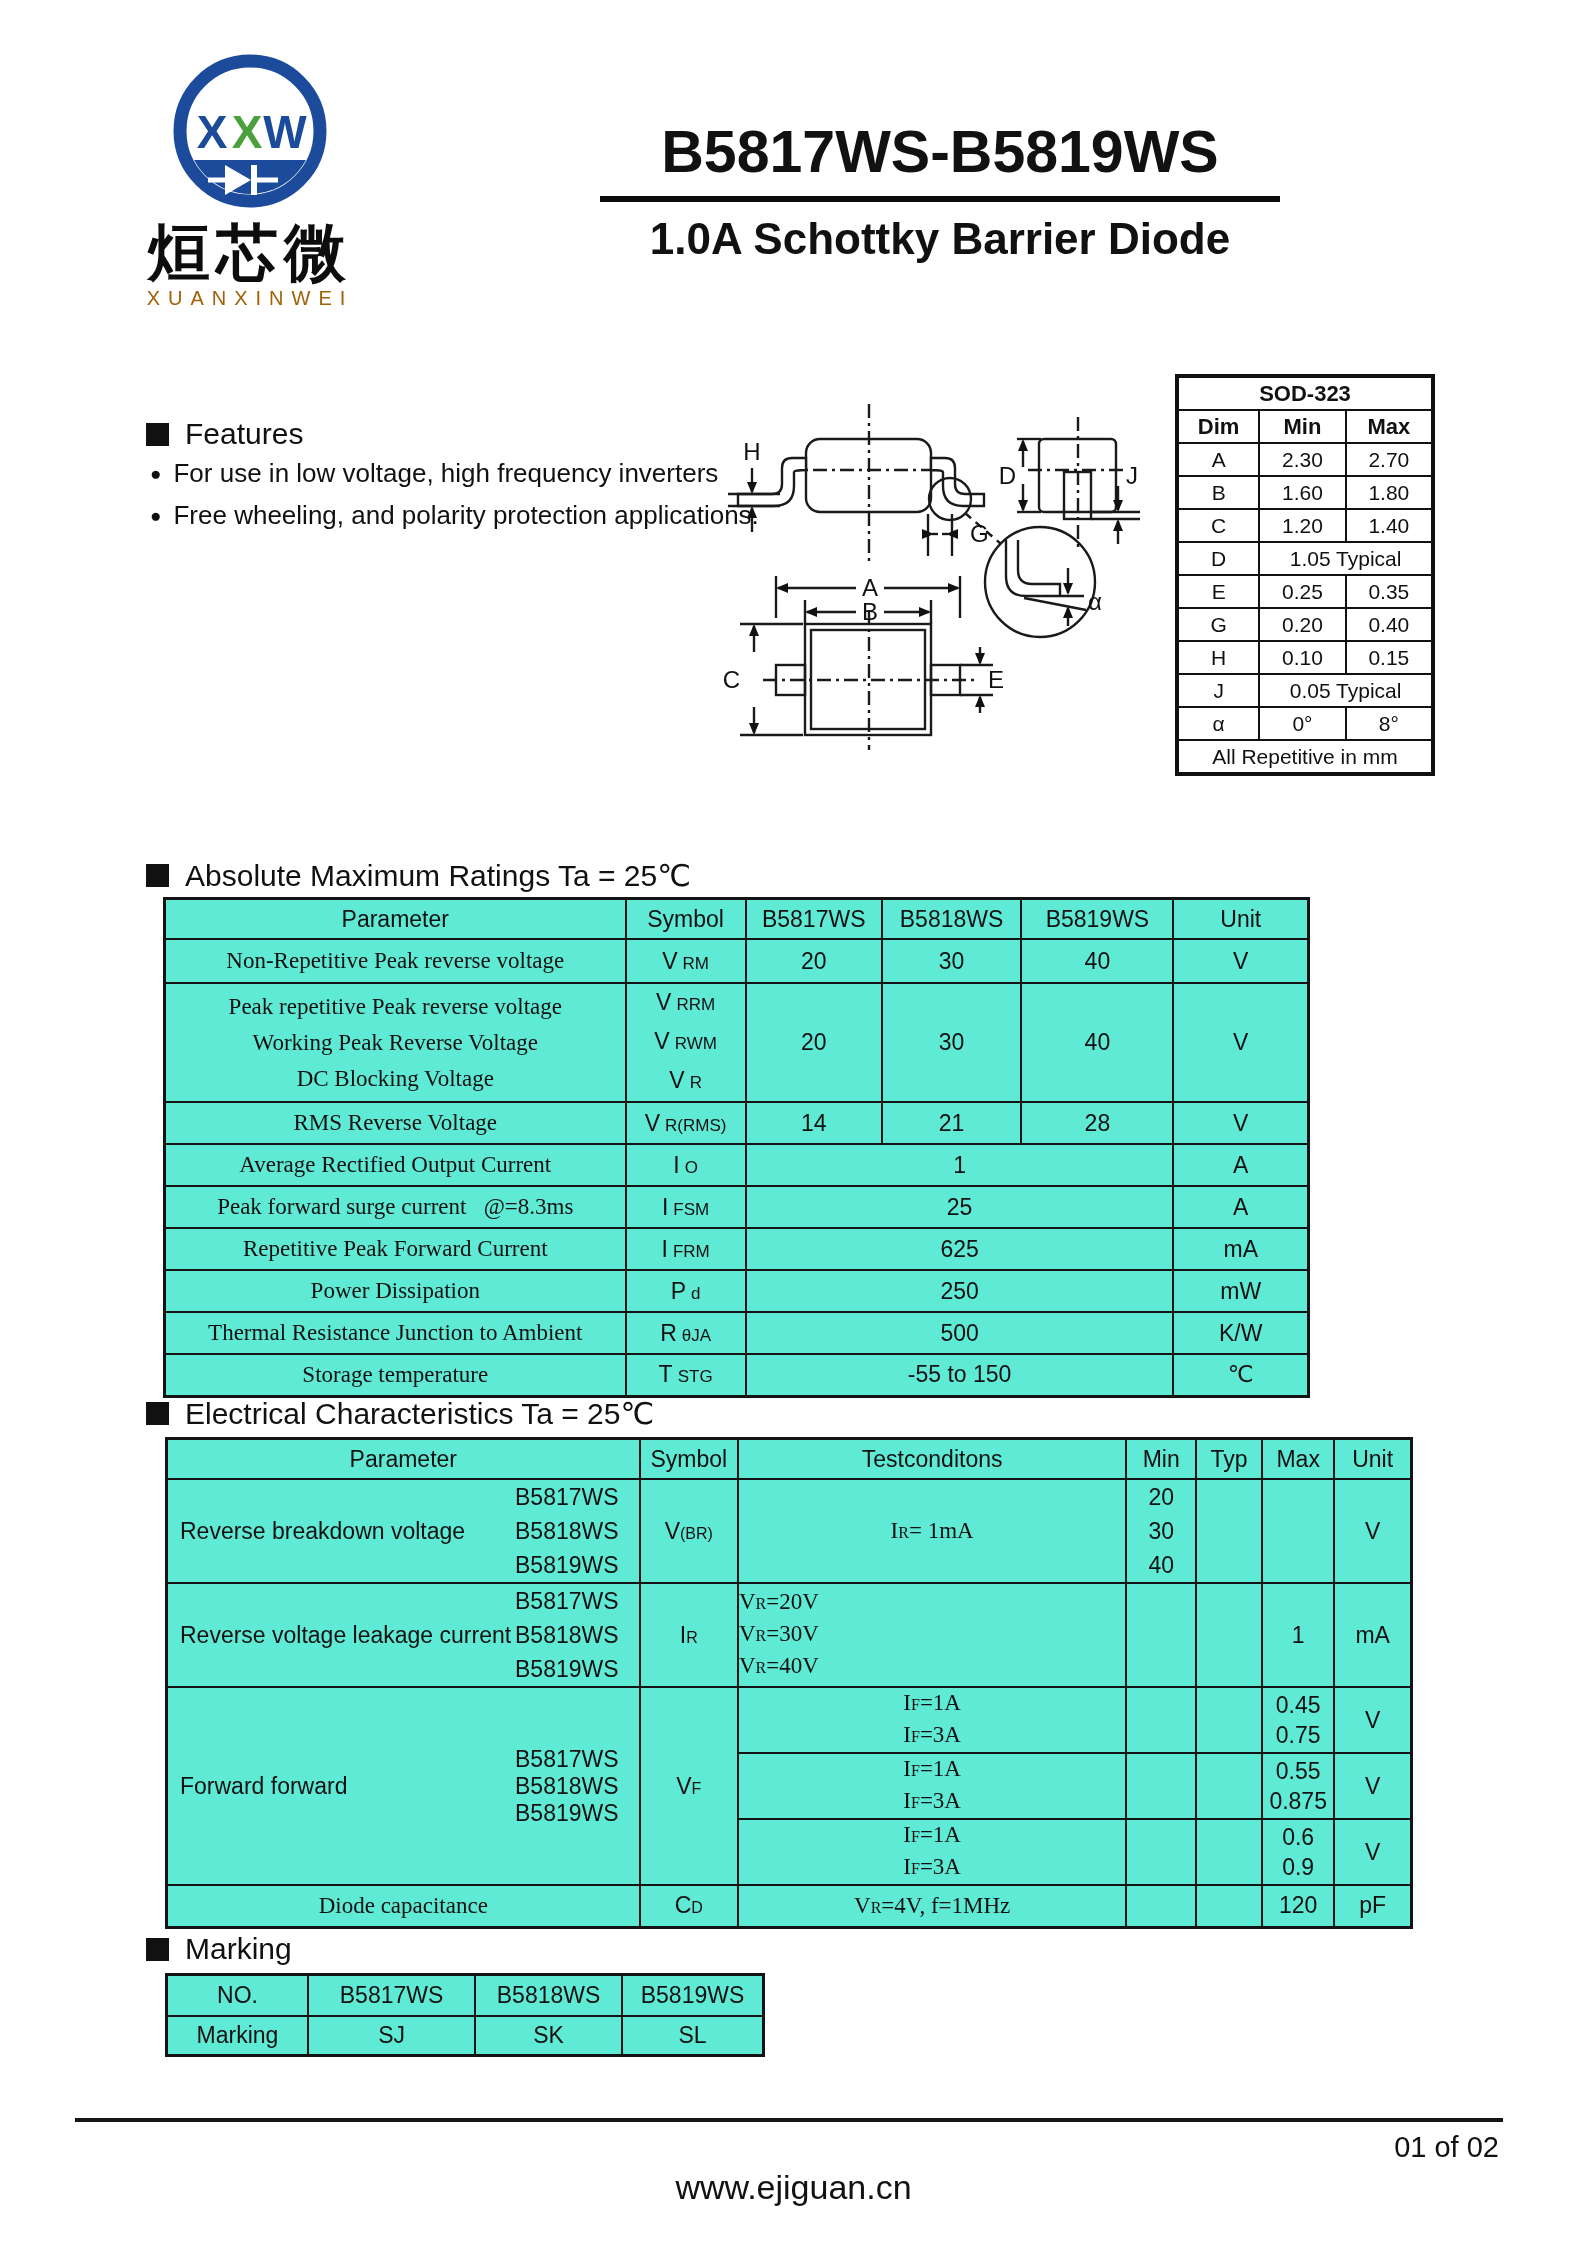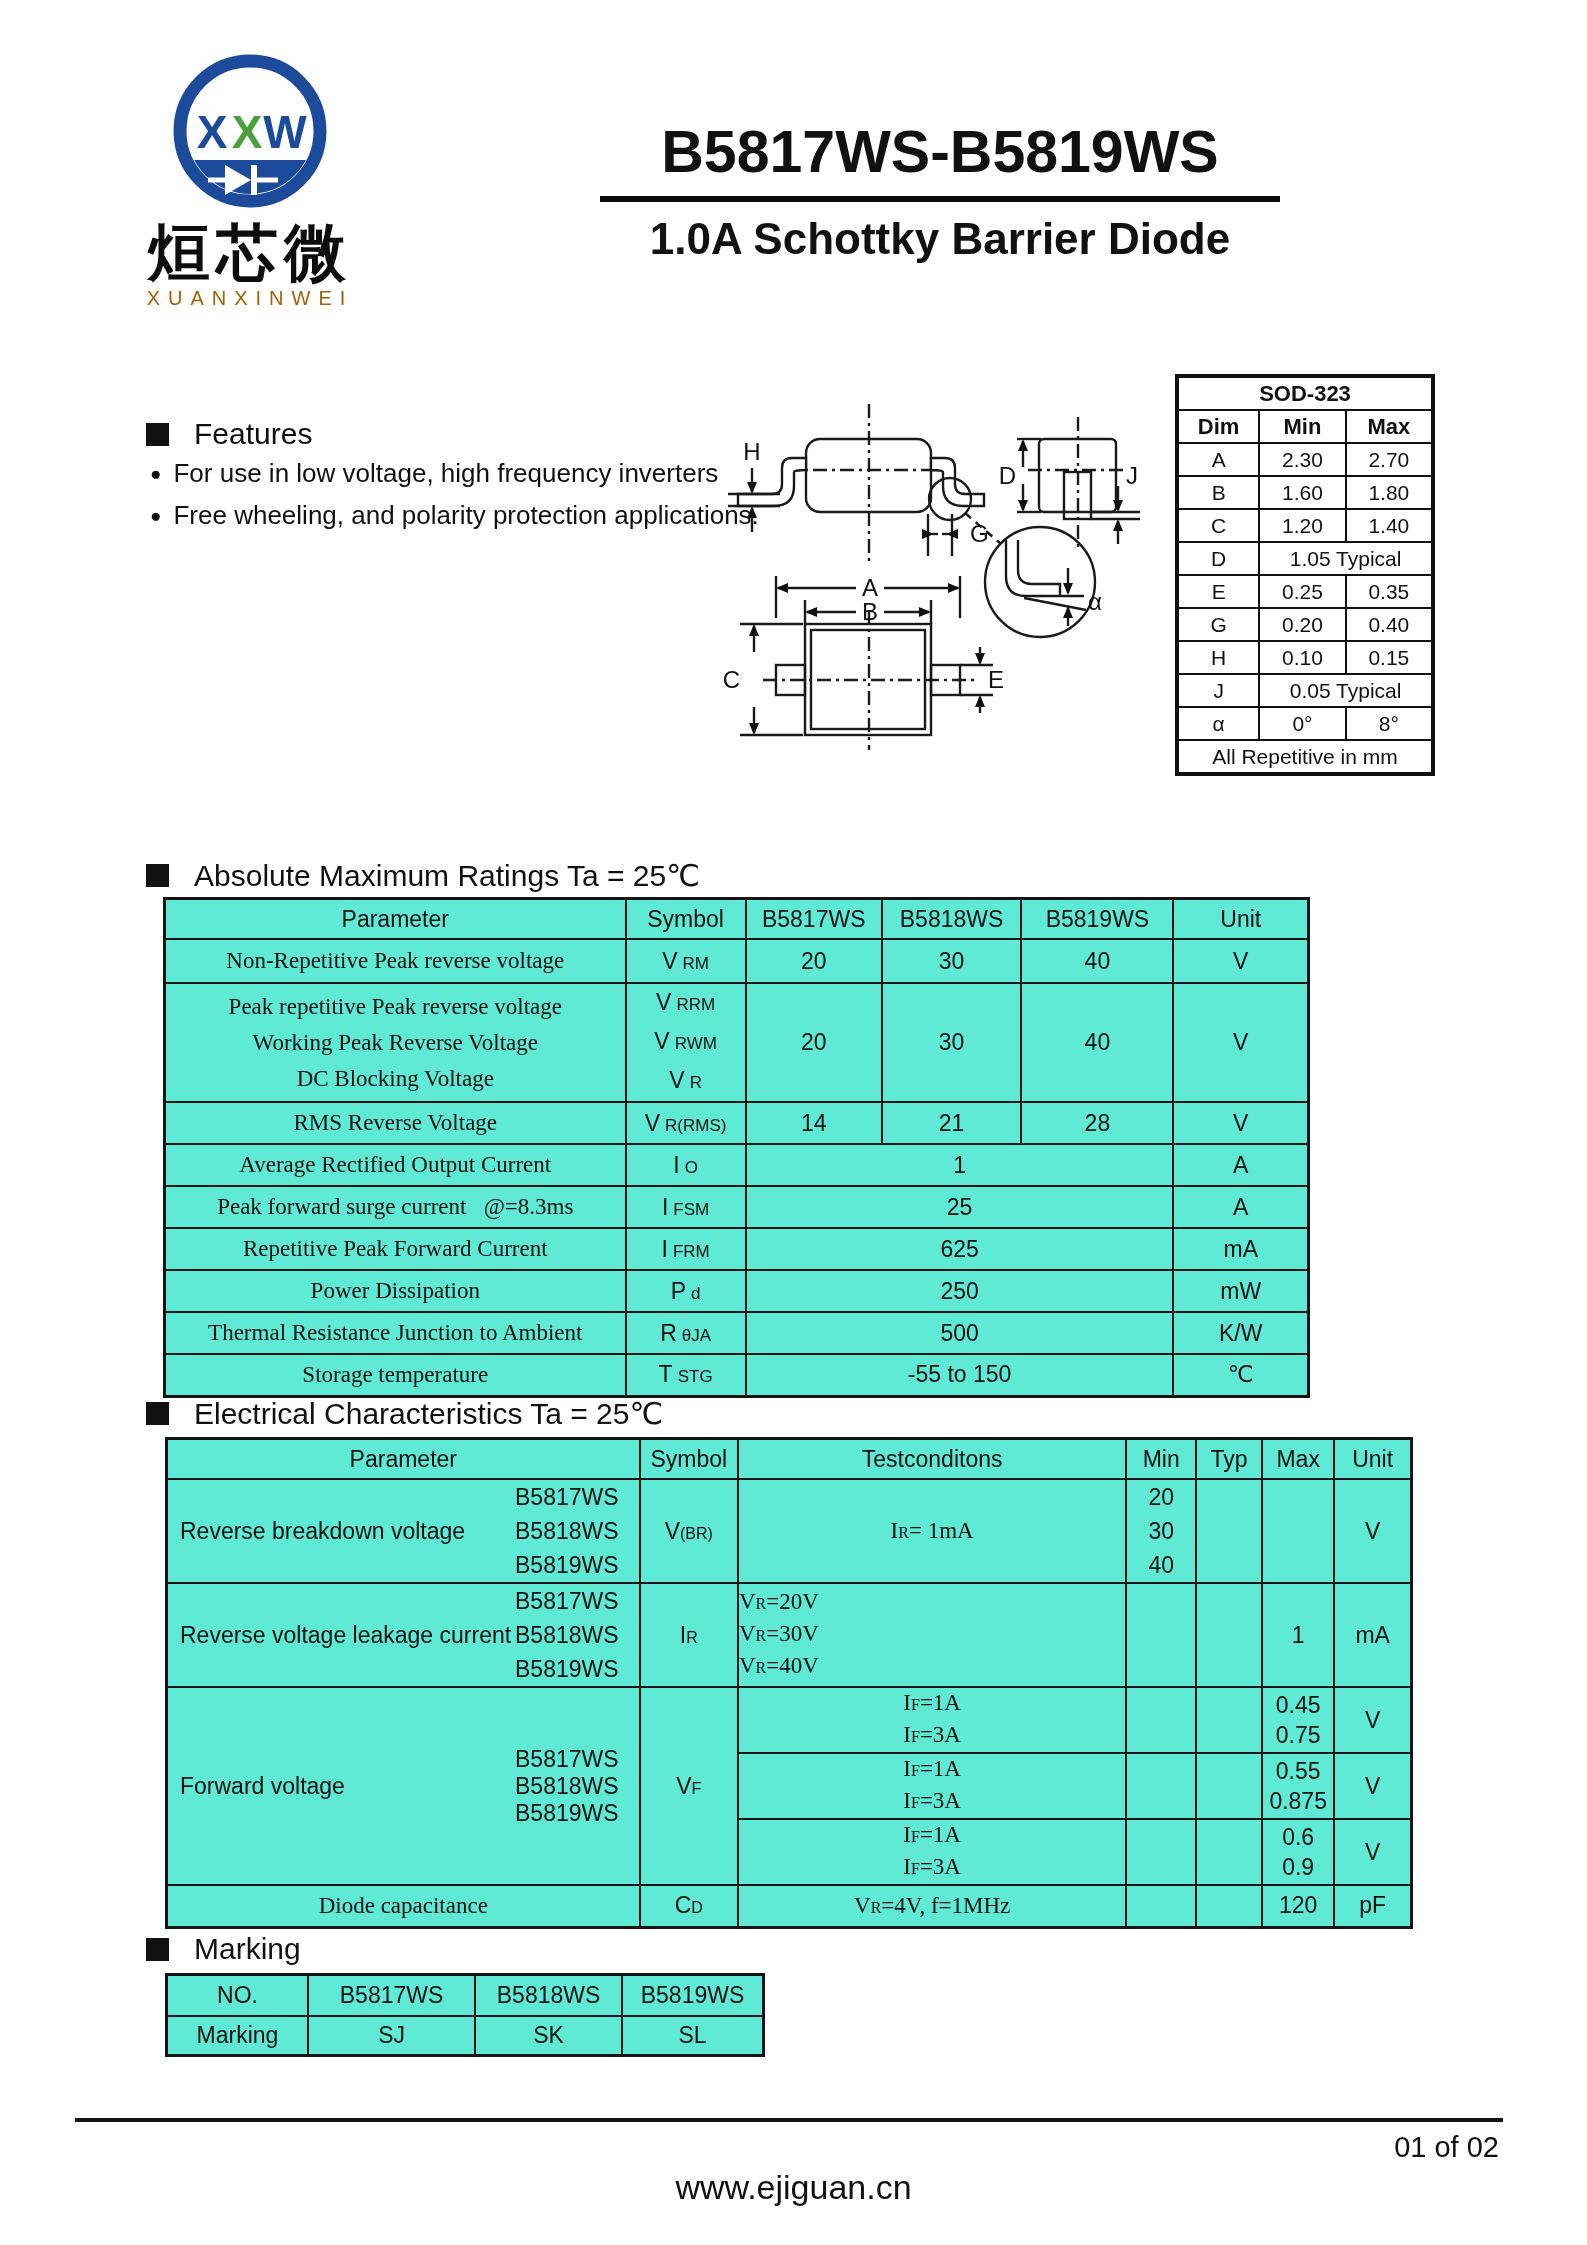--- a/index.html
+++ b/index.html
@@ -11,21 +11,21 @@
   
   .logo{position:absolute;left:118px;top:50px;width:264px;text-align:center;}
   .logo-cn{font-size:62px;font-weight:bold;letter-spacing:6px;line-height:1.05;margin-top:4px;color:#0d0d0d;}
   .logo-en{font-size:20px;letter-spacing:8px;margin-top:2px;color:#a16207;font-weight:500;}
   
   .titleblock{position:absolute;left:555px;top:122px;width:770px;text-align:center;}
   .pn{font-size:59px;font-weight:bold;letter-spacing:0px;line-height:1.05;}
   .titlerule{height:6px;background:#0c0c0c;width:680px;margin:12px auto 0 auto;}
   .subtitle{font-size:44px;font-weight:bold;margin-top:12px;}
   
-  .sect{position:absolute;display:flex;align-items:center;gap:25px;}
+  .sect{position:absolute;display:flex;align-items:center;gap:16px;}
   .sqm{width:23px;height:23px;background:#111;flex:0 0 auto;}
   .sect-t{font-size:30px;}
   
   .feat-item{position:absolute;display:flex;align-items:center;gap:12px;}
   .bull{font-size:19px;line-height:1;}
   .feat-txt{font-size:26px;}
   
   .sodwrap{position:absolute;left:1175px;top:374px;width:256px;border:2px solid #111;padding:0;background:#fff;}
   table.sod{border-collapse:collapse;width:100%;table-layout:fixed;}
   table.sod td{border:2px solid #111;text-align:center;font-size:21px;height:31px;padding:0;}
@@ -424,21 +424,21 @@
       </td>
       <td></td>
       <td></td>
       <td>1</td>
       <td>mA</td>
     </tr>
 
     <tr style="height:62px;">
       <td rowspan="3">
         <div class="fvcell">
-          <span class="fvlabel">Forward voltage</span>
+          <span class="fvlabel">Forward forward</span>
           <div class="fvmodels">
             <div>B5817WS</div>
             <div>B5818WS</div>
             <div>B5819WS</div>
           </div>
         </div>
       </td>
       <td rowspan="3"><span>V</span><span class="ss2">F</span></td>
       <td class="pl">
         <div class="stack2">

